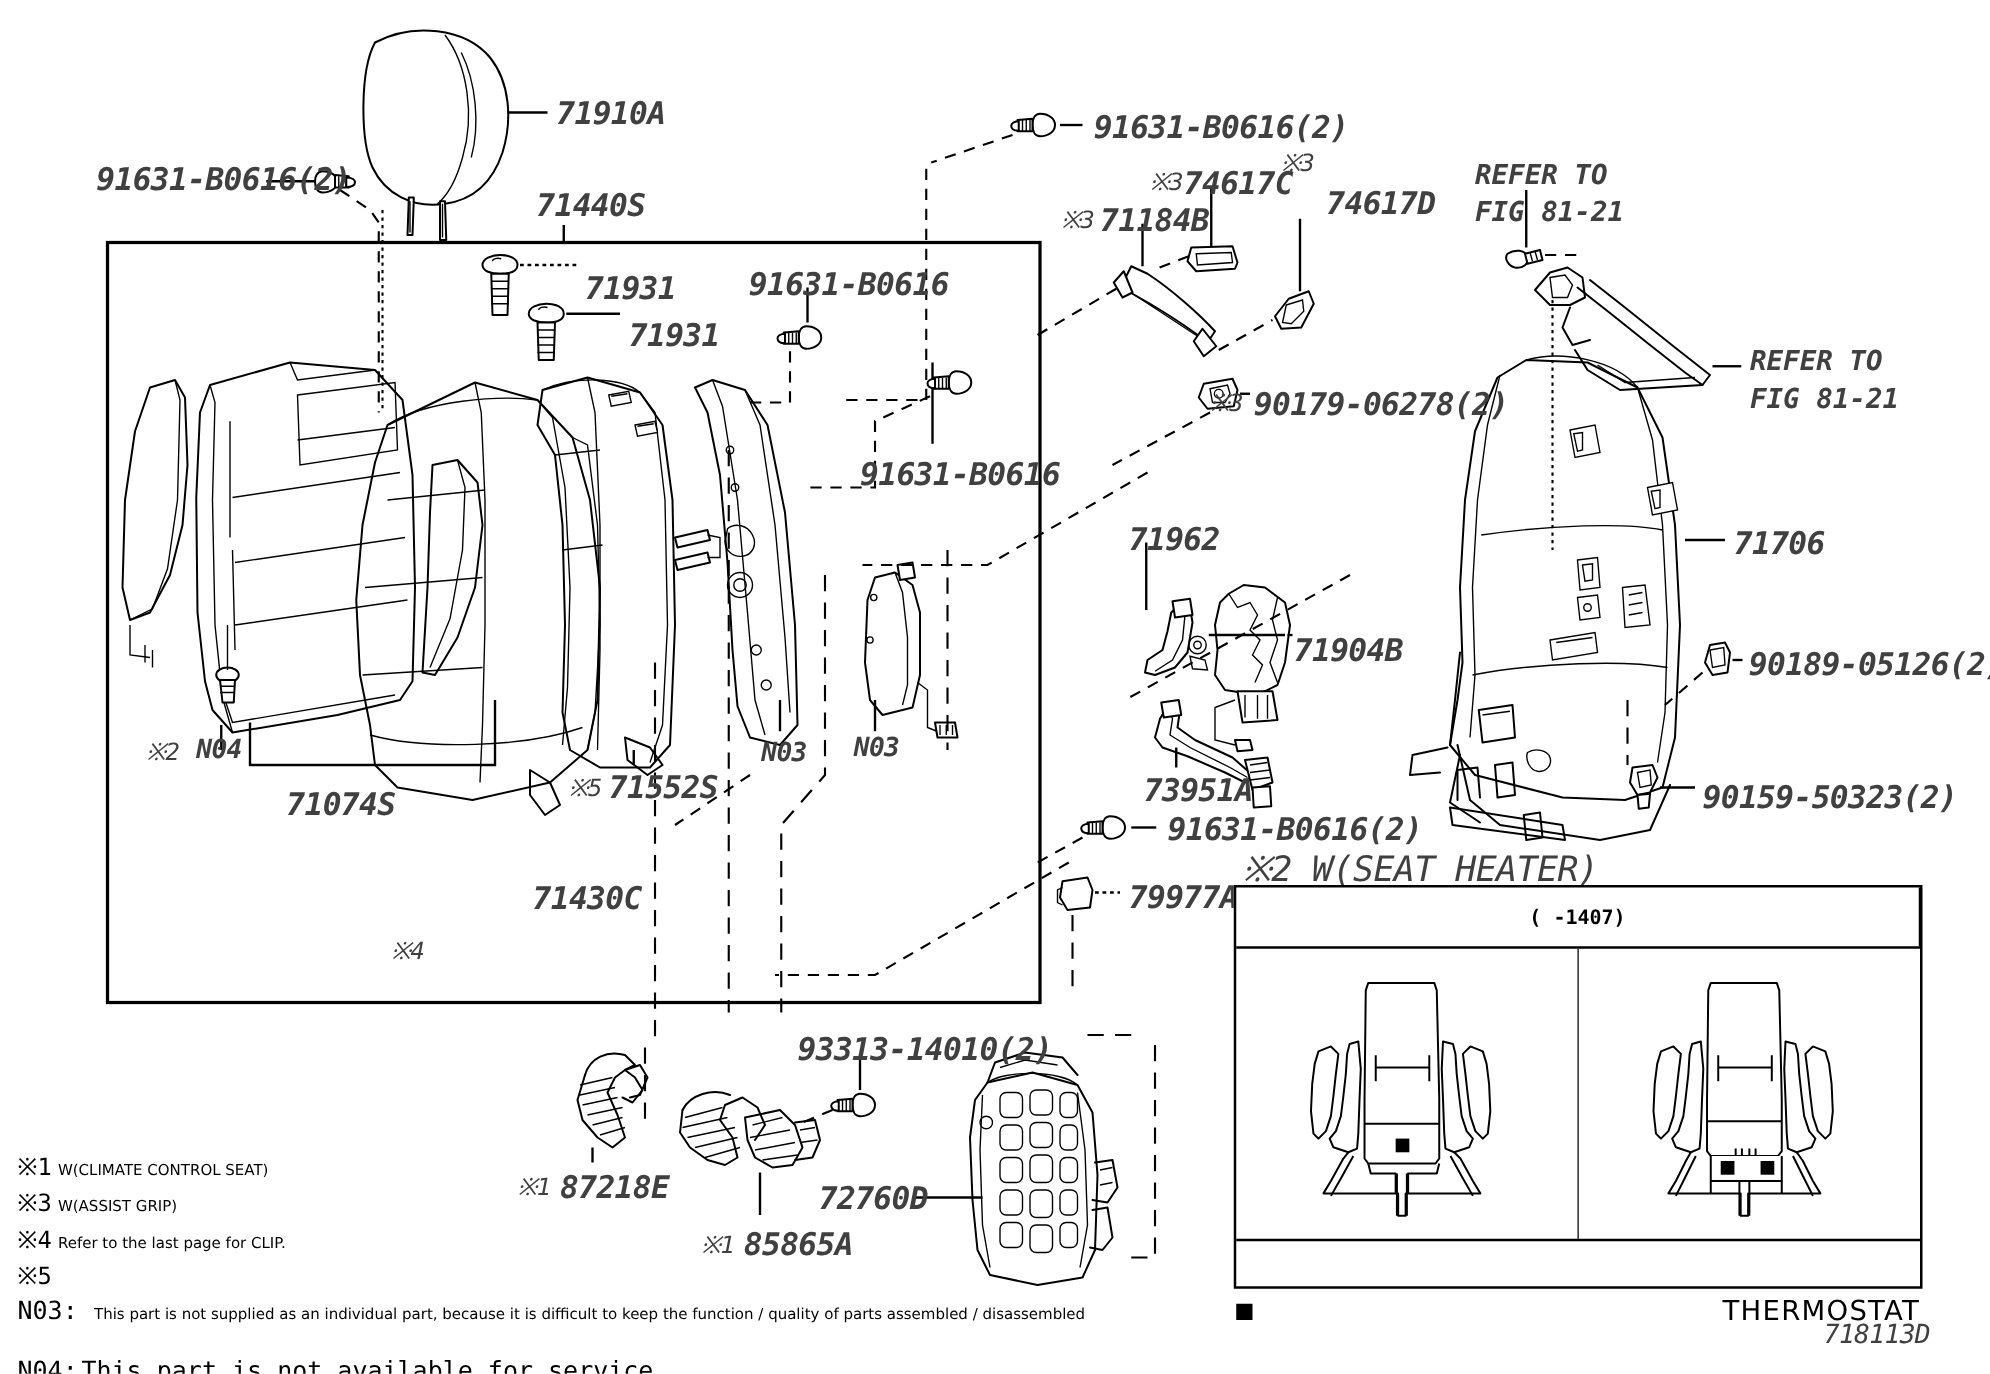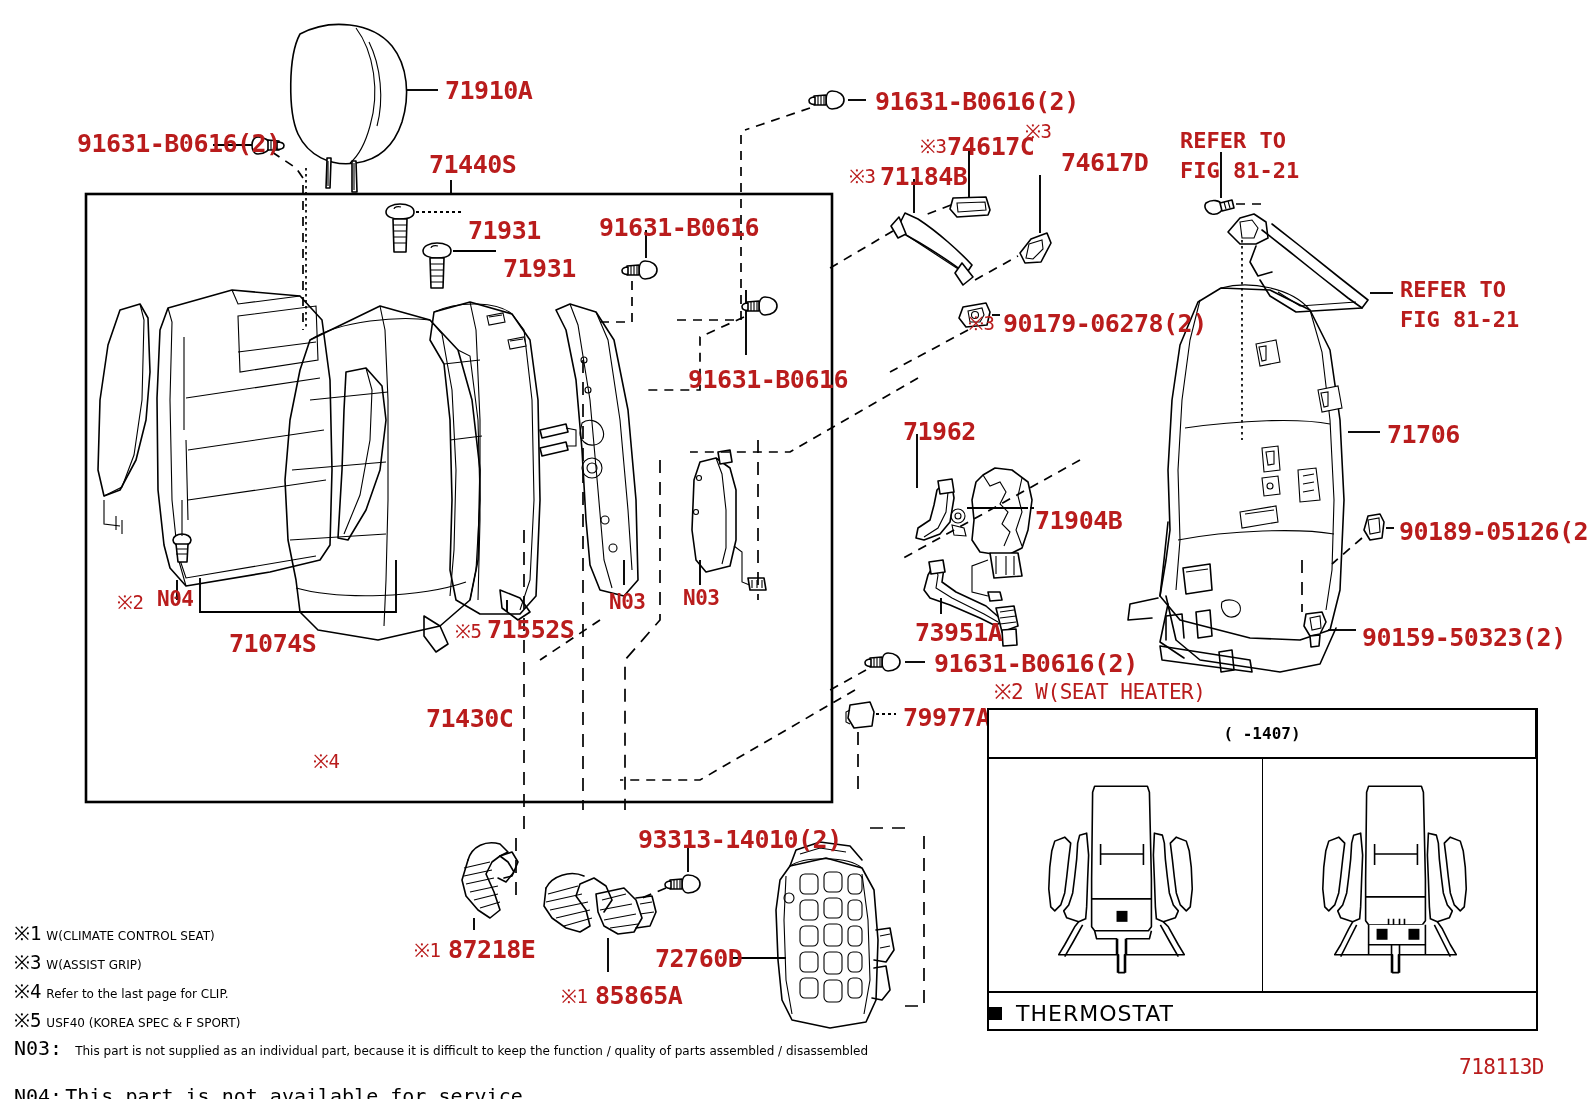--- a/index.html
+++ b/index.html
@@ -2,30 +2,30 @@
 <html><head>
 <meta charset="utf-8">
 <title>Parts Diagram</title>
 <style>
   html,body{margin:0;padding:0;background:#ffffff;}
   body{width:1592px;height:1099px;position:relative;overflow:hidden;
        font-family:"DejaVu Sans Mono","Liberation Mono",monospace;color:#000;}
   #stage{position:absolute;left:0;top:0;width:1592px;height:1099px;}
   svg.art{position:absolute;left:0;top:0;width:1592px;height:1099px;overflow:visible;}
   .lbl{position:absolute;white-space:nowrap;font-family:"DejaVu Sans Mono","Liberation Mono",monospace;
-       color:#b91c1c;line-height:1;letter-spacing:-0.5px;}
+       color:#404040;line-height:1;letter-spacing:-0.5px;font-style:italic;}
   .pn{font-size:25px;font-weight:bold;}
   .ref{font-size:22px;font-weight:bold;letter-spacing:0px;}
   .note{font-size:21px;font-weight:bold;}
   .mark{font-size:19px;font-weight:normal;}
   .foot{font-size:12px;font-family:"DejaVu Sans","Liberation Sans",sans-serif;font-weight:normal;}
   .footm{font-size:20px;font-family:"DejaVu Sans Mono","Liberation Mono",monospace;}
   .diagid{font-size:21px;font-family:"DejaVu Sans Mono","Liberation Mono",monospace;}
   .hdr{font-size:16px;font-weight:bold;}
-  .tbl-cap{font-size:21px;font-weight:normal;}
+  .tbl-cap{font-size:28px;font-weight:normal;}
   .thermo{font-size:22px;font-weight:normal;letter-spacing:1px;
           font-family:"DejaVu Sans","Liberation Sans",sans-serif;}
   .sq{display:inline-block;width:13px;height:13px;background:#000;vertical-align:middle;}
 </style>
 </head>
 <body>
 
 <div id="stage">
 
   <svg class="art" viewBox="0 0 1592 1099">
@@ -554,42 +554,41 @@
             <path d="M94 166 L85 184 L78 198 M172 166 L181 184 L188 198"></path>
             <path d="M106 186 L106 196 M163 186 L163 196"></path>
             <path d="M129 186 L129 214 M137 186 L137 214"></path>
           </g>
           <rect x="114" y="170" width="11" height="11" fill="#000"></rect>
           <rect x="146" y="170" width="11" height="11" fill="#000"></rect>
         </svg>
       </div>
     </div>
 
-    <div style="height:41px;display:flex;align-items:center;justify-content:flex-start;gap:14px;">
+    <div style="height:41px;display:flex;align-items:center;justify-content:space-between;gap:14px;margin-top:36px;">
       <span class="sq"></span>
       <span class="thermo">THERMOSTAT</span>
     </div>
   </div>
 
   <div style="position:absolute;left:14px;top:920px;width:1180px;">
     <div style="display:flex;gap:5px;align-items:baseline;height:29px;">
       <span class="mark">※1</span>
       <span class="foot">W(CLIMATE CONTROL SEAT)</span>
     </div>
     <div style="display:flex;gap:5px;align-items:baseline;height:29px;">
       <span class="mark">※3</span>
       <span class="foot">W(ASSIST GRIP)</span>
     </div>
     <div style="display:flex;gap:5px;align-items:baseline;height:29px;">
       <span class="mark">※4</span>
       <span class="foot">Refer to the last page for CLIP.</span>
     </div>
     <div style="display:flex;gap:5px;align-items:baseline;height:29px;">
       <span class="mark">※5</span>
-      <span class="foot">USF40 (KOREA SPEC &amp; F SPORT)</span>
     </div>
     <div style="display:flex;gap:13px;align-items:baseline;height:30px;">
       <span class="footm">N03:</span>
       <span class="foot">This part is not supplied as an individual part, because it is difficult to keep the function / quality of parts assembled / disassembled</span>
     </div>
     <div style="display:flex;gap:3px;align-items:baseline;height:30px;margin-top:18px;">
       <span class="footm">N04:</span>
       <span class="footm">This part is not available for service</span>
     </div>
   </div>

